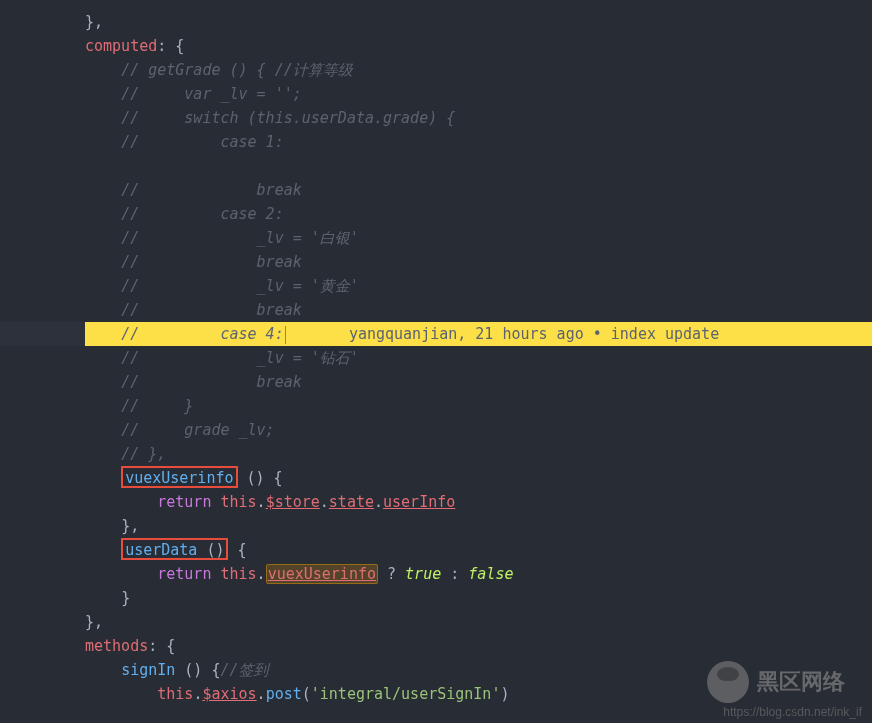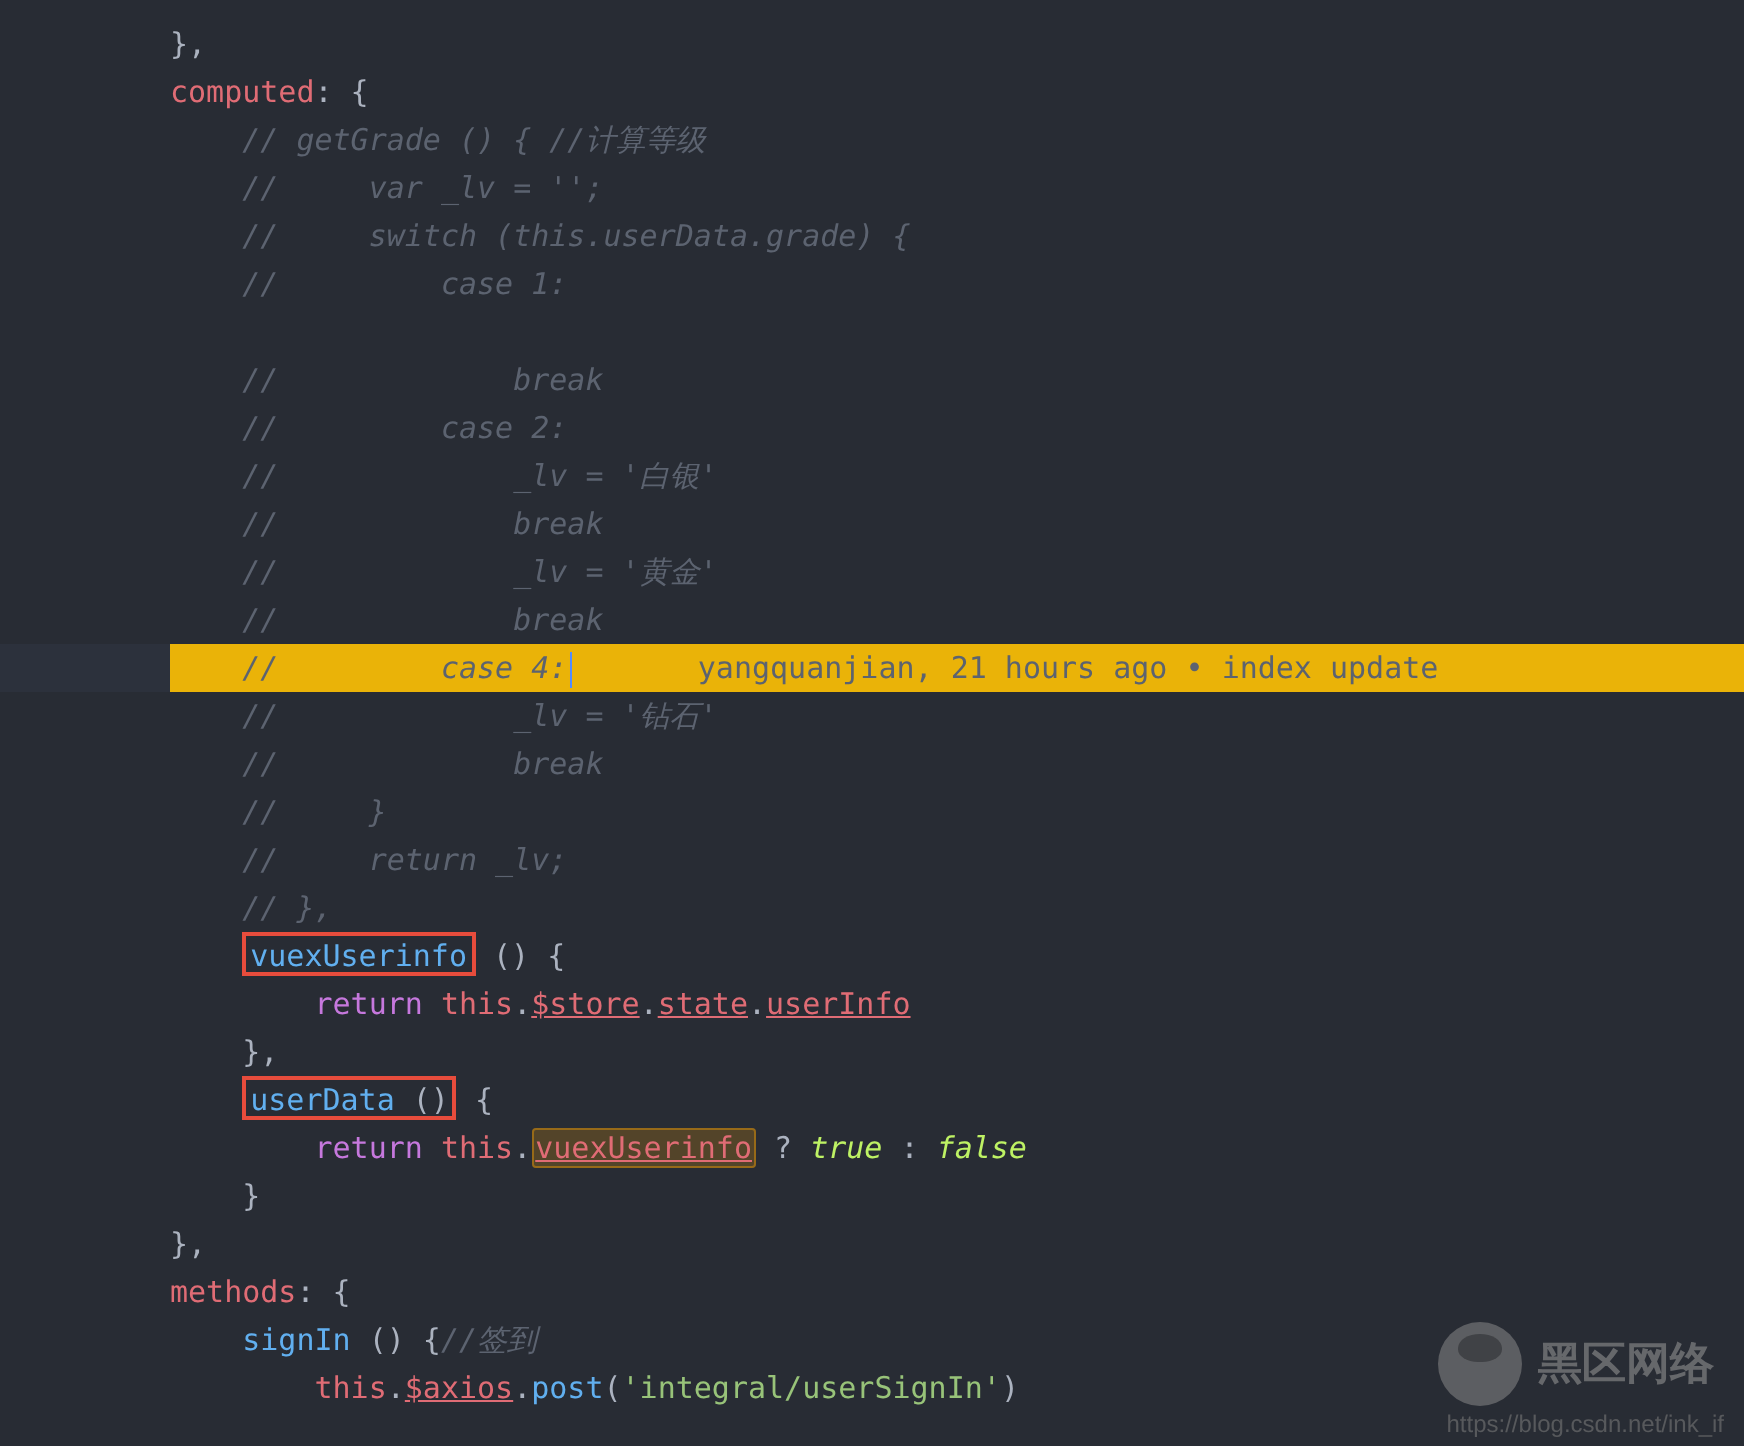--- a/index.html
+++ b/index.html
@@ -21,21 +21,21 @@
       padding: 10px 0 10px 85px;
       line-height: 24px;
       position: relative;
     }
     .line {
       white-space: pre;
       height: 24px;
       position: relative;
     }
     .line.highlighted {
-      background: #eab308;
+      background: #fde047;
     }
     .line.highlighted::before {
       content: '';
       position: absolute;
       left: -85px;
       right: 0;
       top: 0;
       bottom: 0;
       background: #2c313c;
       z-index: -1;
@@ -67,21 +67,21 @@
     }
     .highlight-word {
       background: rgba(255, 165, 0, 0.2);
       border: 1px solid rgba(255, 165, 0, 0.4);
       border-radius: 2px;
       padding: 0 1px;
     }
     .watermark {
       position: absolute;
       bottom: 20px;
-      right: 15px;
+      right: 27px;
       display: flex;
       align-items: center;
       gap: 8px;
       opacity: 0.55;
       z-index: 10;
     }
     .watermark-icon {
       width: 42px;
       height: 42px;
       background: #888;
@@ -130,21 +130,21 @@
   <div class="line"><span class="punct">    </span><span class="comment">//             break</span></div>
   <div class="line"><span class="punct">    </span><span class="comment">//         case 2:</span></div>
   <div class="line"><span class="punct">    </span><span class="comment">//             _lv = '白银'</span></div>
   <div class="line"><span class="punct">    </span><span class="comment">//             break</span></div>
   <div class="line"><span class="punct">    </span><span class="comment">//             _lv = '黄金'</span></div>
   <div class="line"><span class="punct">    </span><span class="comment">//             break</span></div>
   <div class="line highlighted"><span class="punct">    </span><span class="comment">//         case 4:</span><span class="cursor"></span><span class="blame">       <span>yangquanjian</span>, <span>21 hours ago</span><span> • </span><span>index update</span></span></div>
   <div class="line"><span class="punct">    </span><span class="comment">//             _lv = '钻石'</span></div>
   <div class="line"><span class="punct">    </span><span class="comment">//             break</span></div>
   <div class="line"><span class="punct">    </span><span class="comment">//     }</span></div>
-  <div class="line"><span class="punct">    </span><span class="comment">//     return _lv;</span></div>
+  <div class="line"><span class="punct">    </span><span class="comment">//     grade _lv;</span></div>
   <div class="line"><span class="punct">    </span><span class="comment">// },</span></div>
   <div class="line"><span class="punct">    </span><span class="red-box"><span class="method-name">vuexUserinfo</span></span><span class="punct"> () {</span></div>
   <div class="line"><span class="punct">        </span><span class="keyword">return</span><span class="punct"> </span><span class="this-kw">this</span><span class="punct">.</span><span class="var-ref">$store</span><span class="punct">.</span><span class="var-ref">state</span><span class="punct">.</span><span class="var-ref">userInfo</span></div>
   <div class="line"><span class="punct">    </span><span class="punct">},</span></div>
   <div class="line"><span class="punct">    </span><span class="red-box"><span class="method-name">userData</span><span class="punct"> ()</span></span><span class="punct"> {</span></div>
   <div class="line"><span class="punct">        </span><span class="keyword">return</span><span class="punct"> </span><span class="this-kw">this</span><span class="punct">.</span><span class="highlight-word"><span class="var-ref">vuexUserinfo</span></span><span class="punct"> ? </span><span class="bool">true</span><span class="punct"> : </span><span class="bool">false</span></div>
   <div class="line"><span class="punct">    </span><span class="punct">}</span></div>
   <div class="line"><span class="punct">},</span></div>
   <div class="line"><span class="property">methods</span><span class="punct">: {</span></div>
   <div class="line"><span class="punct">    </span><span class="method-name">signIn</span><span class="punct"> () {</span><span class="comment">//签到</span></div>

